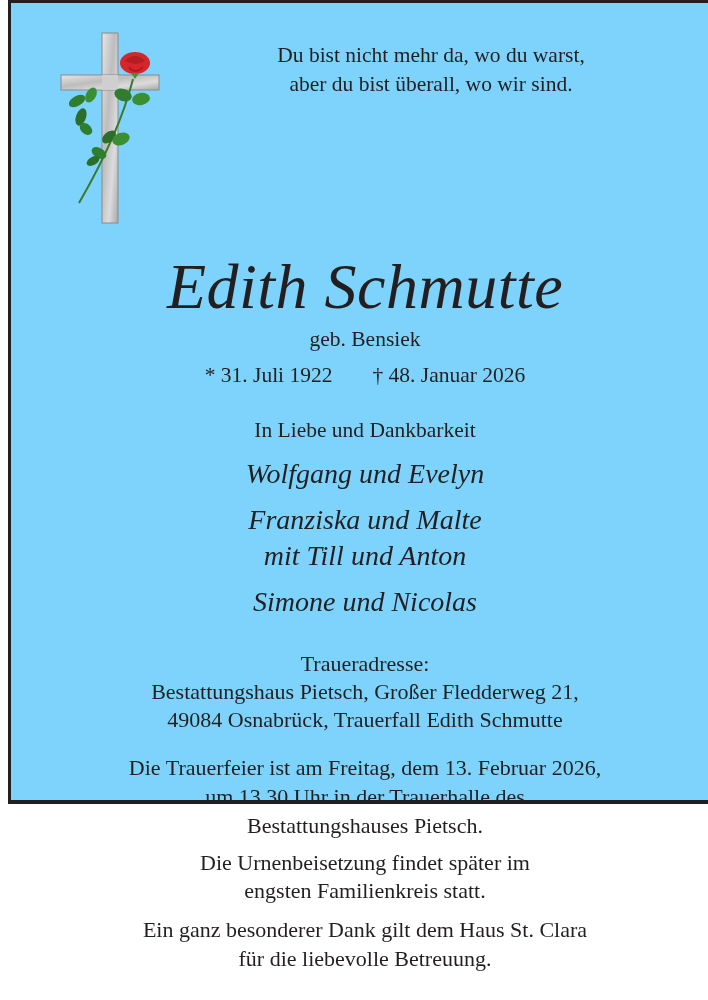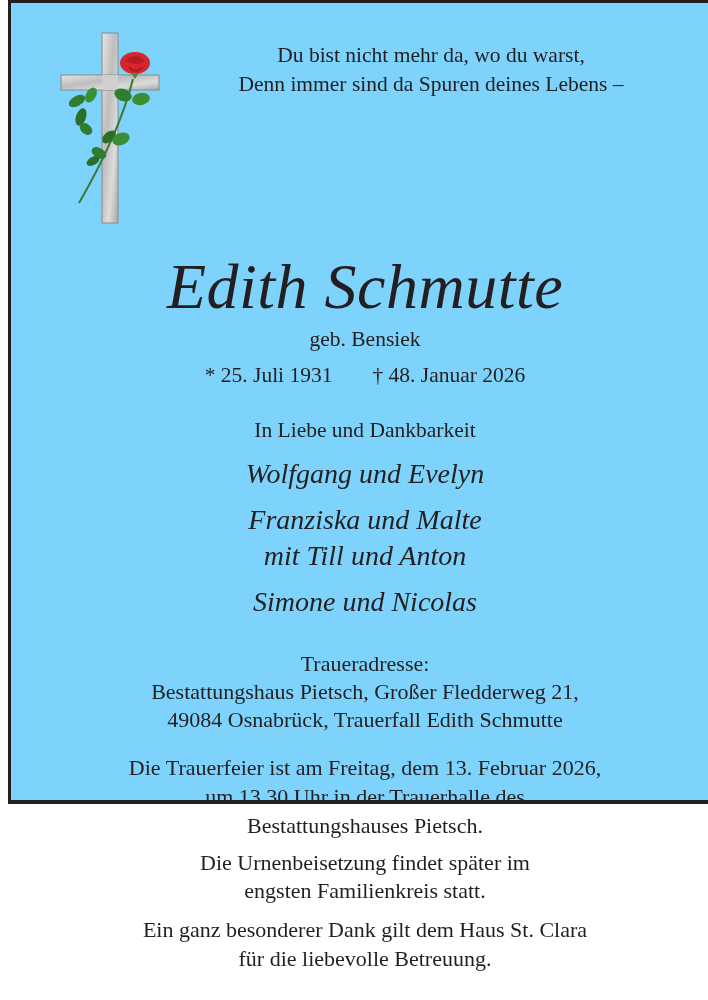--- a/index.html
+++ b/index.html
@@ -62,26 +62,26 @@
 
       <ellipse cx="76" cy="32" rx="15" ry="11" fill="#d7262b"></ellipse>
       <path d="M66 30 Q76 20 86 30 Q78 36 66 30Z" fill="#b51d22"></path>
       <path d="M70 36 Q76 44 84 36" stroke="#9e1a1e" stroke-width="1.5" fill="none"></path>
       <path d="M72 42 L76 48 L80 42Z" fill="#4a8c3a"></path>
     </svg>
   </div>
 
   <div class="poem serif block">
     <div>Du bist nicht mehr da, wo du warst,</div>
-    <div>Denn immer sind da Spuren deines Lebens –</div>
+    <div>aber du bist überall, wo wir sind.</div>
   </div>
 
   <div class="name serif">Edith Schmutte</div>
   <div class="maiden serif">geb. Bensiek</div>
-  <div class="dates serif"><span>* 25. Juli 1931</span><span class="gap"></span><span>† 48. Januar 2026</span></div>
+  <div class="dates serif"><span>* 31. Juli 1922</span><span class="gap"></span><span>† 48. Januar 2026</span></div>
 
   <div class="lovetext serif">In Liebe und Dankbarkeit</div>
 
   <div class="family serif">
     <div class="g">
       <div>Wolfgang und Evelyn</div>
     </div>
     <div class="g">
       <div>Franziska und Malte</div>
       <div>mit Till und Anton</div>

